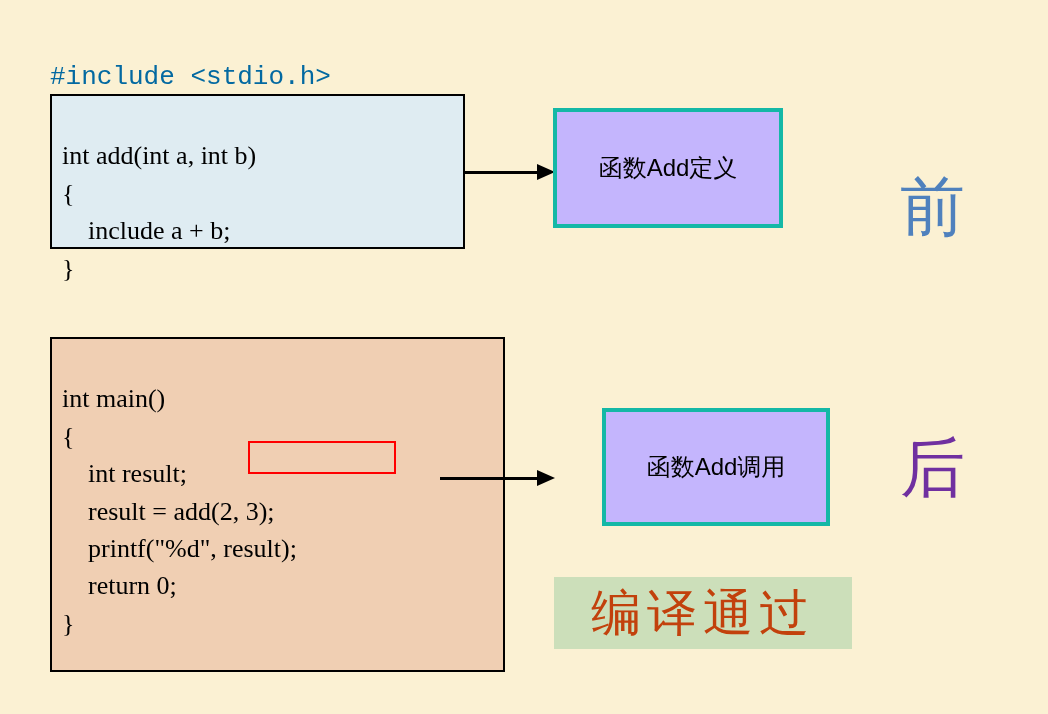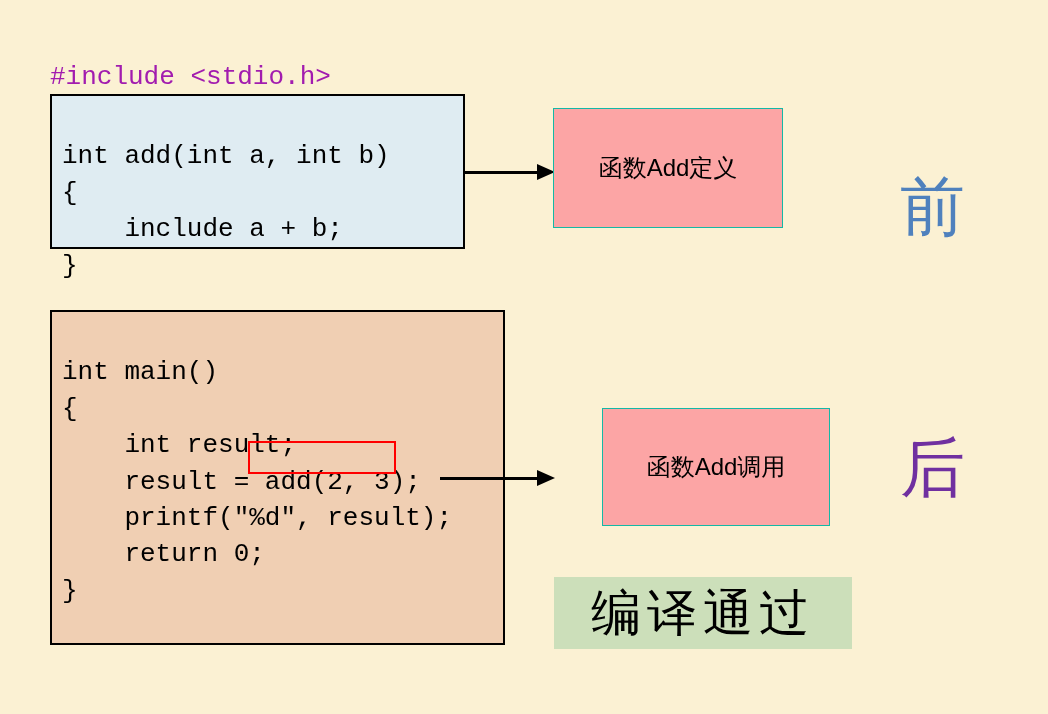--- a/index.html
+++ b/index.html
@@ -1,52 +1,53 @@
 <!DOCTYPE html>
 <html><head>
   <meta charset="utf-8">
   <style>
     * {
       margin: 0;
       padding: 0;
       box-sizing: border-box;
+      font-family: Liberation Serif, serif;
     }
     body {
       width: 1048px;
       height: 714px;
       background: #fbf1d3;
       position: relative;
       font-family: Consolas, 'Courier New', monospace;
     }
     .include-line {
       position: absolute;
       left: 50px;
       top: 62px;
       font-size: 26px;
       font-family: Consolas, 'Courier New', monospace;
-      color: #a21caf;
+      color: #0369a1;
     }
     .code-box-1 {
       position: absolute;
       left: 50px;
       top: 94px;
       width: 415px;
       height: 155px;
       background: #dfecf2;
       border: 2px solid #000;
       padding: 6px 10px;
       font-size: 26px;
       line-height: 1.4;
       font-family: Consolas, 'Courier New', monospace;
       white-space: pre;
     }
     .code-box-2 {
       position: absolute;
       left: 50px;
-      top: 310px;
+      top: 337px;
       width: 455px;
       height: 335px;
       background: #f0cfb3;
       border: 2px solid #000;
       padding: 6px 10px;
       font-size: 26px;
       line-height: 1.4;
       font-family: Consolas, 'Courier New', monospace;
       white-space: pre;
     }
@@ -54,22 +55,22 @@
       position: relative;
     }
     .red-box {
       position: absolute;
       border: 2px solid #ff0000;
       background: transparent;
       pointer-events: none;
     }
     .label-box {
       position: absolute;
-      background: #fca5a5;
-      border: 1px solid #14b8a6;
+      background: #c4b5fd;
+      border: 4px solid #14b8a6;
       display: flex;
       align-items: center;
       justify-content: center;
       font-size: 24px;
       font-family: Arial, 'Microsoft YaHei', sans-serif;
     }
     .label-box-1 {
       left: 553px;
       top: 108px;
       width: 230px;
@@ -130,21 +131,21 @@
       top: 424px;
       color: #7030a0;
     }
     .compile-pass {
       position: absolute;
       left: 554px;
       top: 577px;
       width: 298px;
       height: 72px;
       background: #ccdfba;
-      color: #000000;
+      color: #c2410c;
       font-size: 50px;
       font-family: 'Microsoft YaHei', SimSun, sans-serif;
       display: flex;
       align-items: center;
       justify-content: center;
       letter-spacing: 6px;
     }
   </style>
 </head>
 <body>

